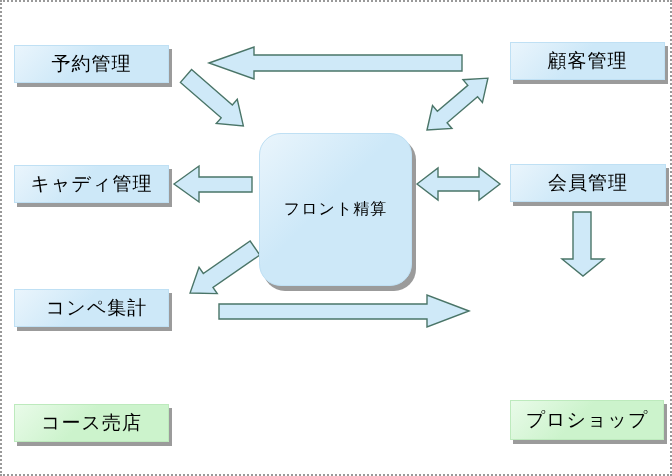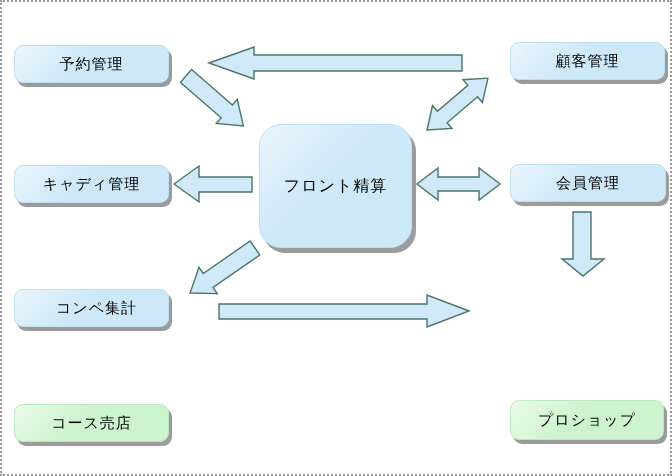--- a/index.html
+++ b/index.html
@@ -30,22 +30,22 @@
   }
   .arrow {
     fill:var(--arrow-fill);
     stroke:var(--arrow-stroke);
     stroke-width:1.4;
     stroke-linejoin:miter;
   }
   .box {
     position:absolute;
     display:flex; align-items:center; justify-content:center;
-    font-size:15px; letter-spacing:1px; white-space:nowrap;
-    border-radius:9px;
+    font-size:19px; letter-spacing:1px; white-space:nowrap;
+    border-radius:0;
     box-shadow:3px 4px 0 var(--box-shadow);
   }
   .box.blue {
     background:var(--blue-box-fill);
     background-image:linear-gradient(135deg,#eaf5fc 0%,var(--blue-box-fill) 45%);
     border:1px solid var(--blue-box-edge);
   }
   .box.green {
     background:var(--green-box-fill);
     background-image:linear-gradient(135deg,#e9fbe9 0%,var(--green-box-fill) 45%);
@@ -72,21 +72,21 @@
     <path class="arrow" transform="translate(253,246) rotate(145.3)" d="M0,-8.5 L57,-8.5 L57,-16 L79,0 L57,16 L57,8.5 L0,8.5 Z"></path>
     <polygon class="arrow" points="467,309 425,293 425,302 217,302 217,317 425,317 425,325"></polygon>
   </svg>
 
   <div class="box blue" style="left:12px; top:43px; width:155px; height:38px;">予約管理</div>
 
   <div class="box blue" style="left:12px; top:163px; width:155px; height:38px;">キャディ管理</div>
 
   <div class="box blue" style="left:508px; top:40px; width:155px; height:38px;">顧客管理</div>
 
-  <div class="box blue center-box" style="left:257px; top:122px; width:153px; height:124px;">フロント精算</div>
+  <div class="box blue center-box" style="left:257px; top:131px; width:153px; height:153px;">フロント精算</div>
 
   <div class="box blue" style="left:508px; top:162px; width:156px; height:38px;">会員管理</div>
 
   <div class="box blue" style="left:12px; top:287px; width:155px; height:38px;padding-left:10px;">コンペ集計</div>
 
 
   <div class="box green" style="left:12px; top:402px; width:155px; height:38px;">コース売店</div>
 
 
   <div class="box green" style="left:508px; top:398px; width:154px; height:40px;">プロショップ</div>

